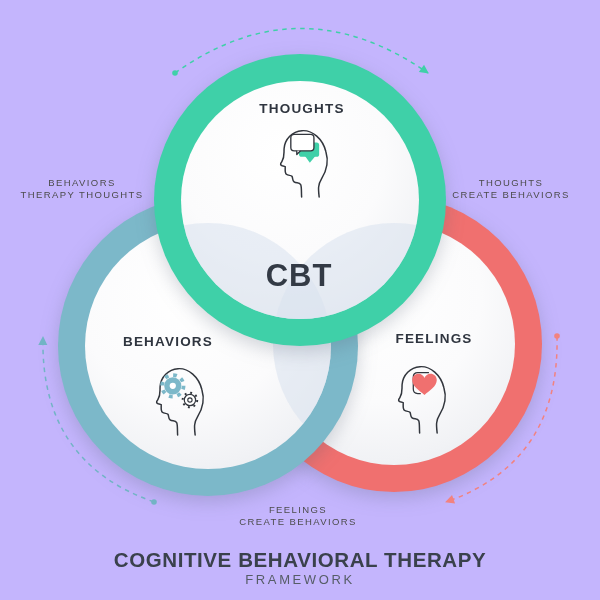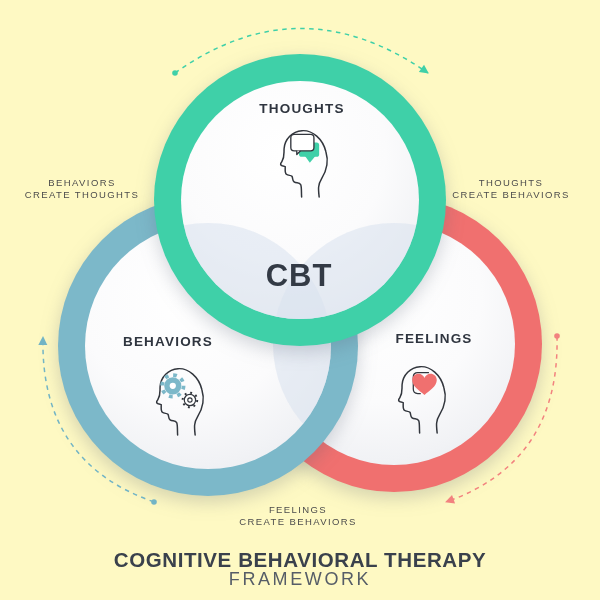--- a/index.html
+++ b/index.html
@@ -1,38 +1,38 @@
 <!DOCTYPE html>
 <html><head>
 <meta charset="utf-8">
 <style>
   html,body{margin:0;padding:0;background:#ffffff;}
   .canvas{
-    position:relative;width:600px;height:600px;background:#fef9c3;overflow:hidden;
+    position:relative;width:600px;height:600px;background:#c4b5fd;overflow:hidden;
     font-family:"Liberation Sans", sans-serif;
   }
   .abs{position:absolute;}
   .center-xy{transform:translate(-50%,-50%);}
   .circle-label{
     font-size:13.5px;font-weight:bold;letter-spacing:1.2px;color:#2f353f;
     white-space:nowrap;text-align:center;
   }
   .cbt-label{
     font-size:31px;font-weight:bold;letter-spacing:1px;color:#333a45;white-space:nowrap;
   }
   .relation{
     font-size:9.5px;letter-spacing:1.4px;color:#4c4c4c;line-height:12px;
     text-align:center;white-space:nowrap;
   }
   .footer-title{
     font-size:20.5px;font-weight:bold;letter-spacing:0.6px;color:#3a414c;
     white-space:nowrap;
   }
   .footer-subtitle{
-    font-size:18px;letter-spacing:2.6px;color:#565d67;text-align:center;white-space:nowrap;
+    font-size:13px;letter-spacing:2.6px;color:#565d67;text-align:center;white-space:nowrap;
   }
   svg{display:block;}
   .icon-svg{position:absolute;}
 </style>
 </head>
 <body>
 
 <div class="canvas">
 
   <svg class="abs" style="left:0;top:0;" width="600" height="600" viewBox="0 0 600 600">
@@ -145,21 +145,21 @@
   <div class="abs center-xy circle-label" style="left:302px;top:108px;">THOUGHTS</div>
 
   <div class="abs center-xy circle-label" style="left:168px;top:341px;">BEHAVIORS</div>
 
   <div class="abs center-xy circle-label" style="left:434px;top:338px;">FEELINGS</div>
 
   <div class="abs center-xy cbt-label" style="left:299px;top:276px;text-align:right;">CBT</div>
 
   <div class="abs center-xy relation" style="left:82px;top:189px;">
     <div>BEHAVIORS</div>
-    <div>CREATE THOUGHTS</div>
+    <div>THERAPY THOUGHTS</div>
   </div>
 
   <div class="abs center-xy relation" style="left:511px;top:189px;">
     <div>THOUGHTS</div>
     <div>CREATE BEHAVIORS</div>
   </div>
 
   <div class="abs center-xy relation" style="left:298px;top:516px;">
     <div>FEELINGS</div>
     <div>CREATE BEHAVIORS</div>

